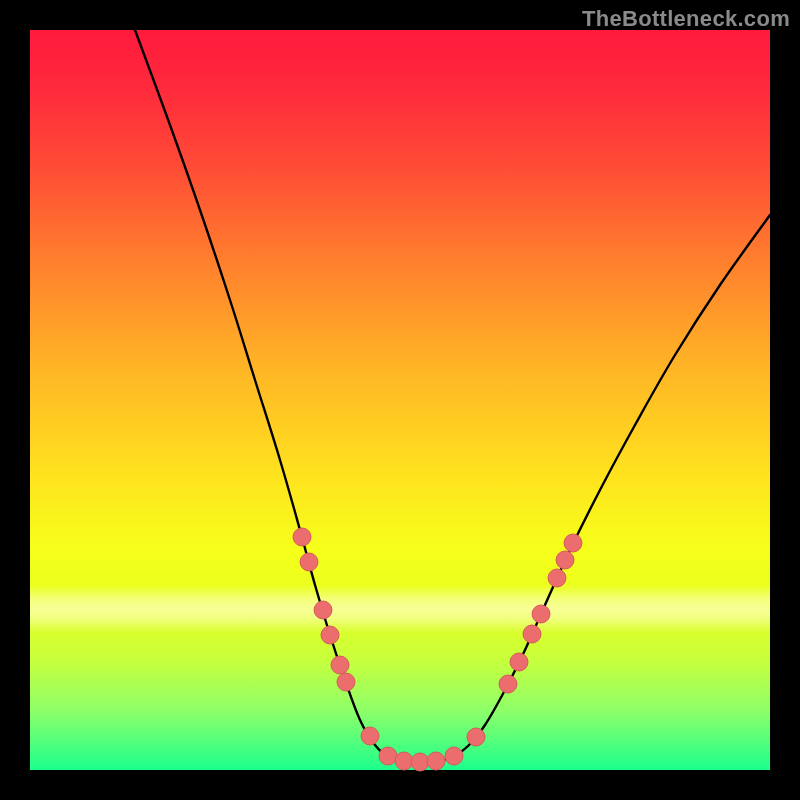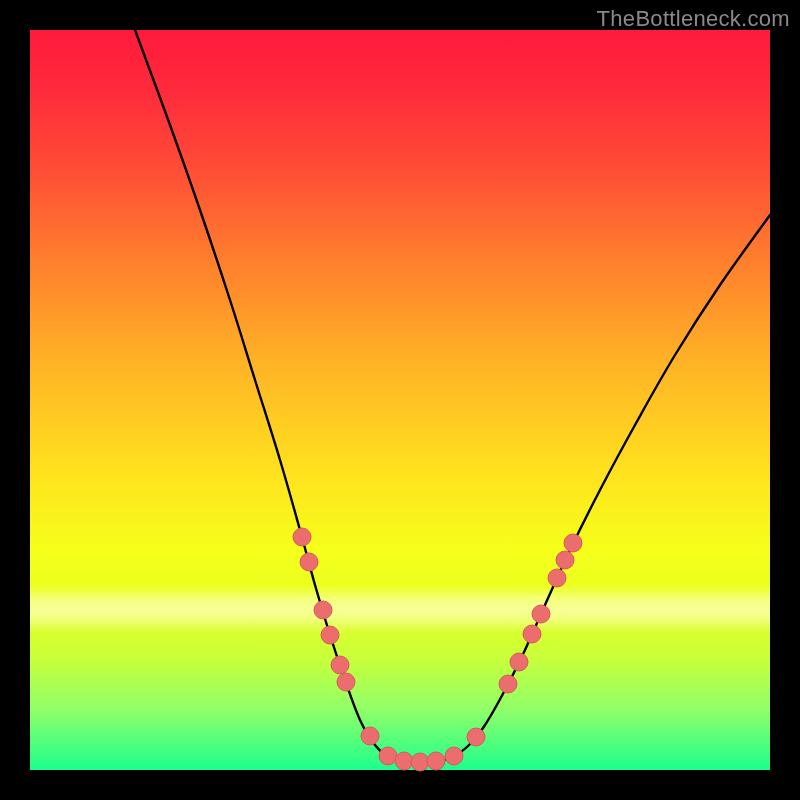--- a/index.html
+++ b/index.html
@@ -50,21 +50,21 @@
       rgba(255,255,200,0.55) 70%,
       rgba(255,255,255,0) 100%
     );
   }
   .watermark {
     position: absolute;
     top: 6px;
     right: 10px;
     color: #8a8a8a;
     font-size: 22px;
-    font-weight: 400;
+    font-weight: 700;
     letter-spacing: 0.3px;
     user-select: none;
   }
   svg.curve {
     position: absolute;
     left: 0;
     top: 0;
     width: 100%;
     height: 100%;
     overflow: visible;

